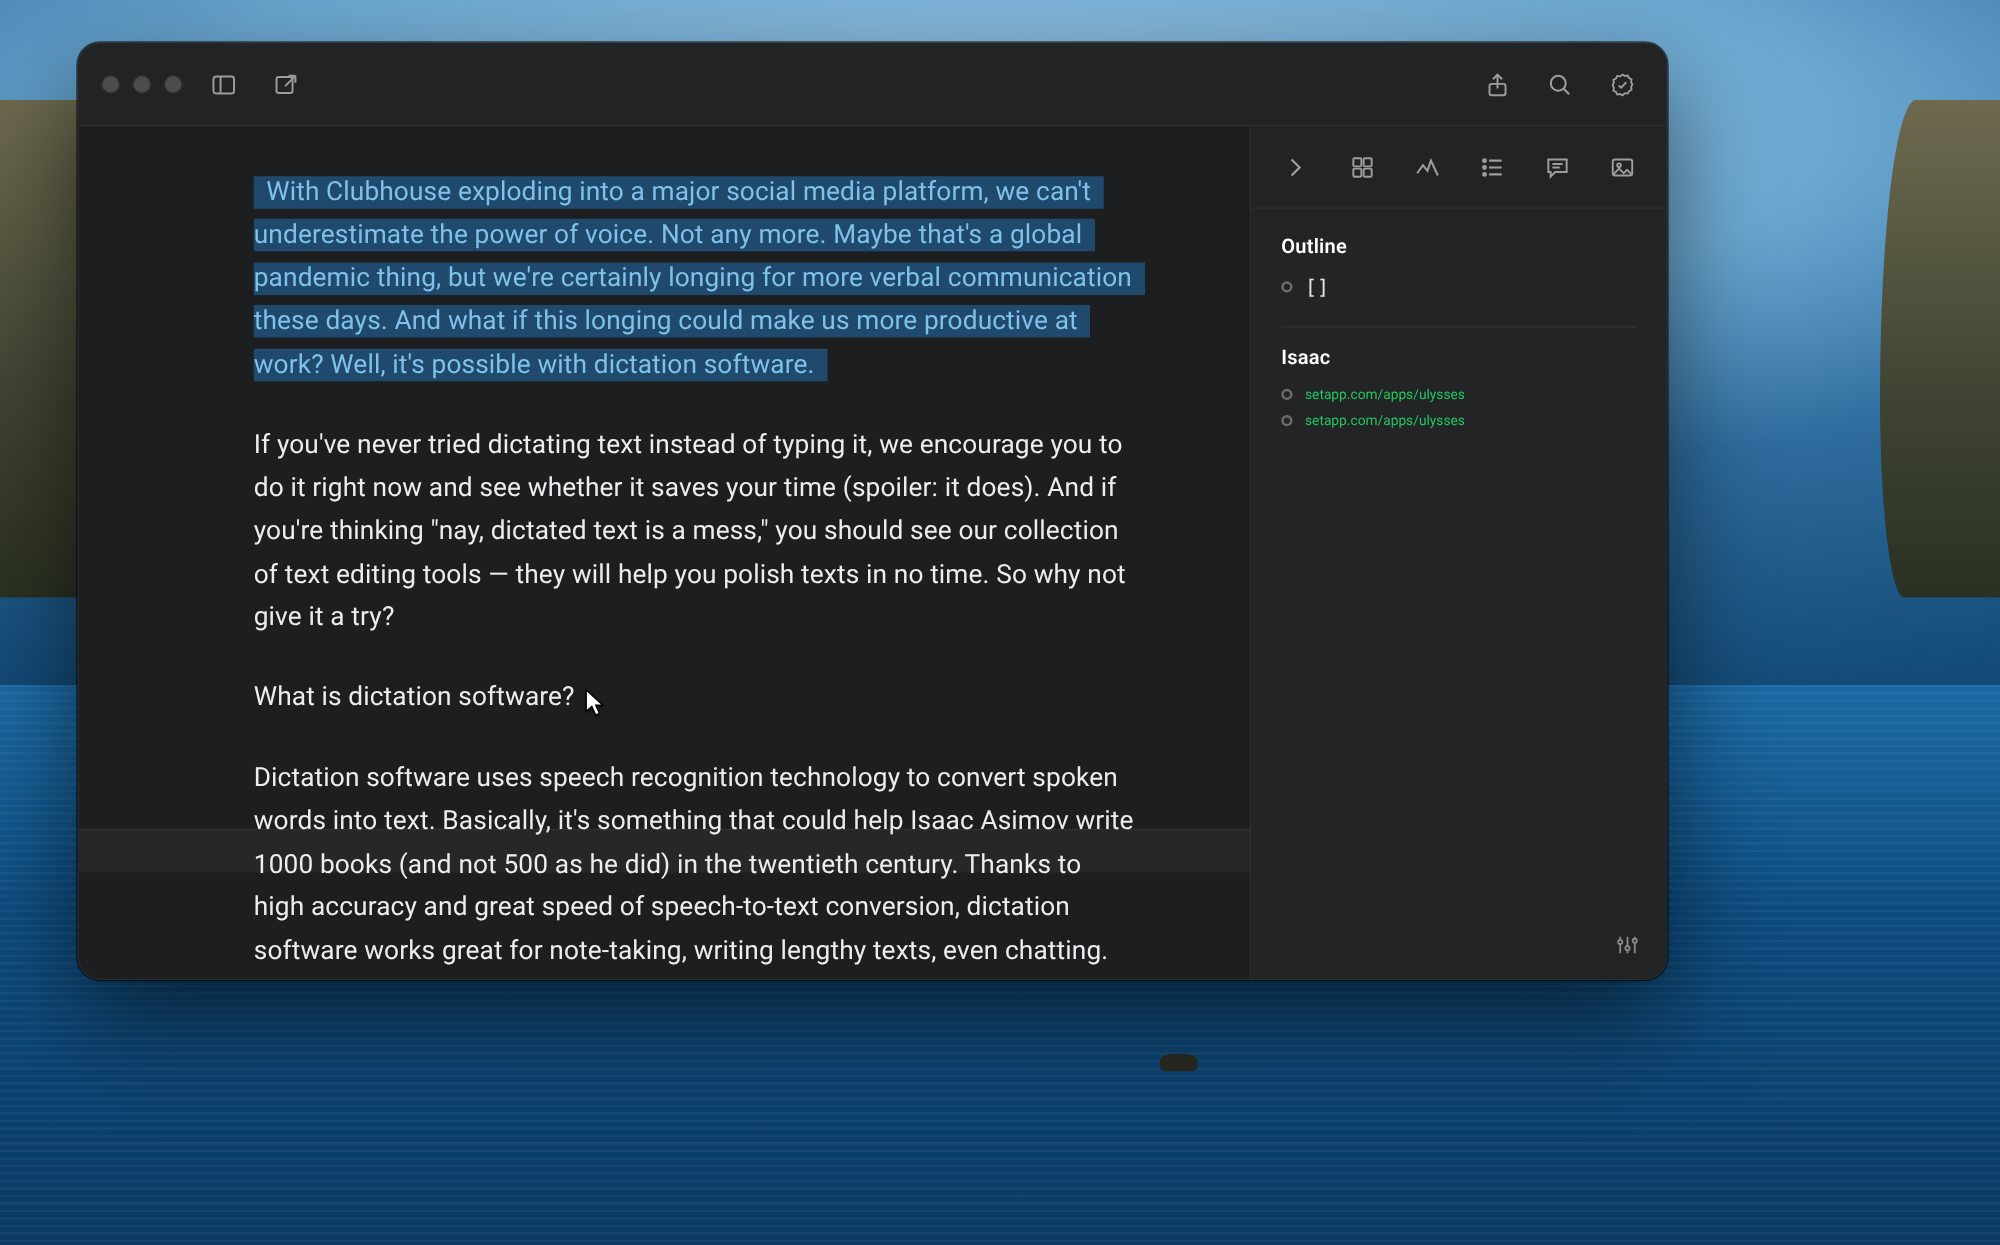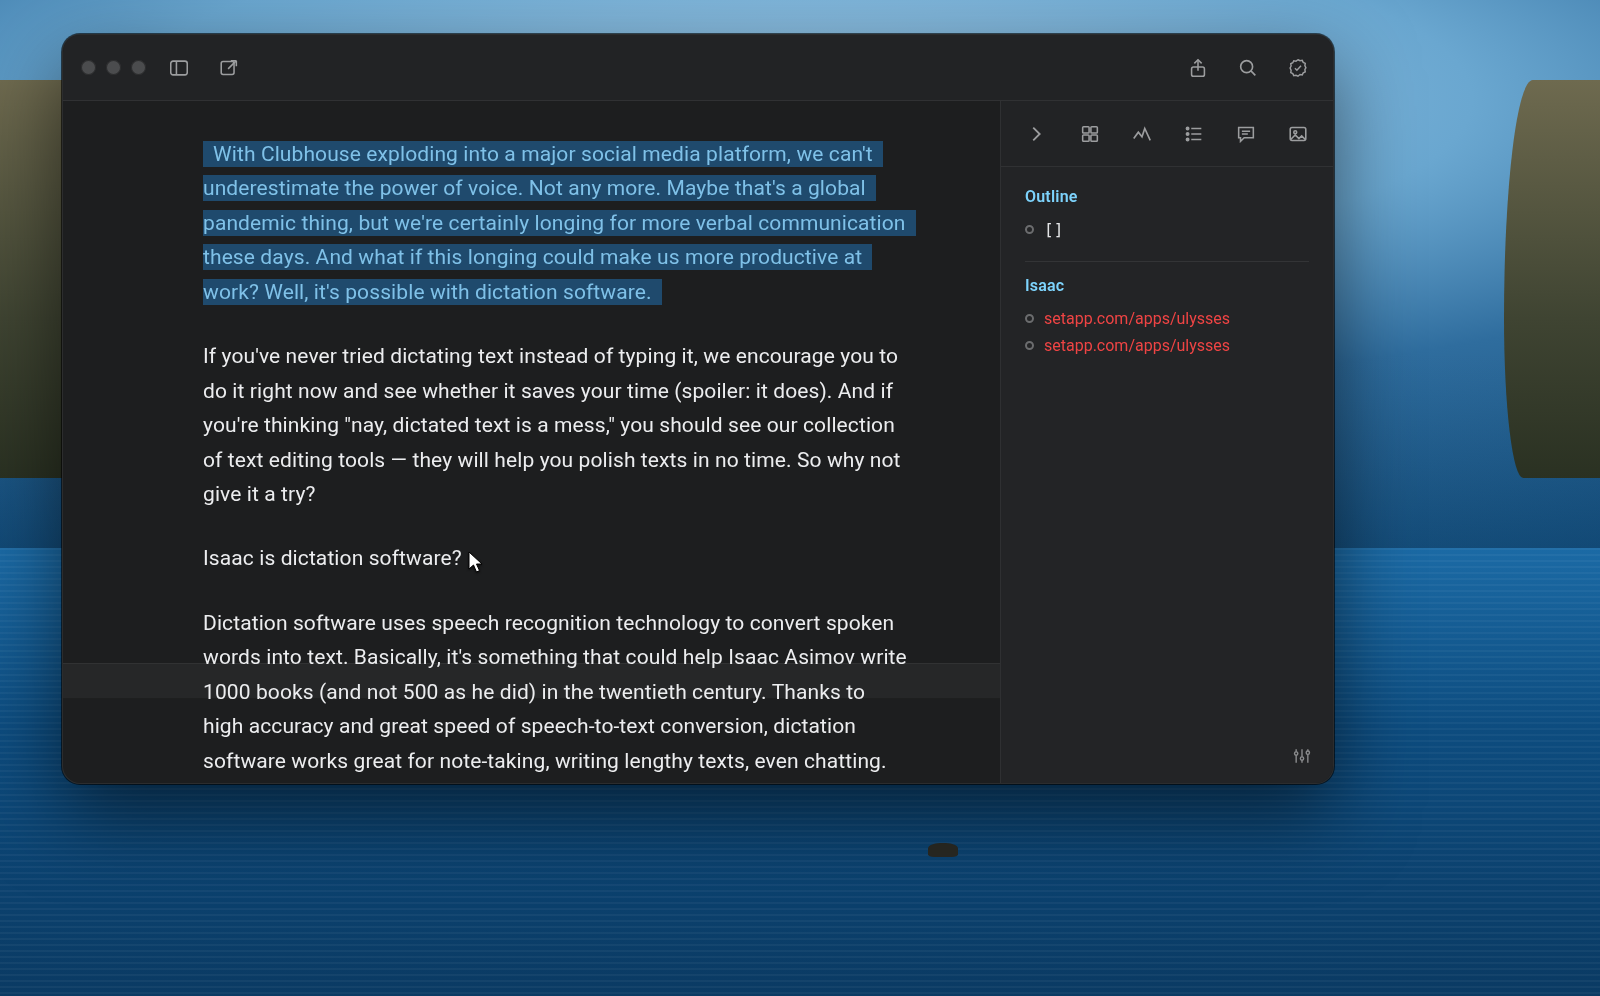--- a/index.html
+++ b/index.html
@@ -60,26 +60,26 @@
   .hl-wrap .hl.last { padding-right:10px; }
   .h3 { color:#ecedef; }
   .line-highlight { position:absolute; left:0; right:0; height:36px; background:rgba(255,255,255,0.045); border-top:1px solid rgba(255,255,255,0.05); border-bottom:1px solid rgba(0,0,0,0.2); pointer-events:none; }
 
   .divider { width:1px; background:#2f3032; }
 
   .inspector { flex:0 0 332px; background:#232426; display:flex; flex-direction:column; position:relative; }
   .insp-toolbar { height:66px; flex:0 0 66px; display:flex; align-items:center; padding:0 22px; gap:26px; border-bottom:1px solid #303133; background:#222325; }
   .insp-toolbar .chev { margin-right:auto; }
   .insp-body { padding: 20px 24px; color:#b7b8ba; font-size:16px; overflow:auto; }
-  .section-title { color:#7dd3fc; font-weight:600; font-size:16px; margin-bottom:10px; letter-spacing:0.2px; }
+  .section-title { color:#ffffff; font-weight:600; font-size:16px; margin-bottom:10px; letter-spacing:0.2px; }
   .outline-row, .link-row { display:flex; align-items:center; gap:10px; padding:4px 0; cursor:pointer; }
   .dot { width:9px; height:9px; border-radius:50%; border:2px solid #6b6c6e; flex:0 0 auto; }
   .outline-text { color:#e4e5e7; font-family: ui-monospace, Menlo, monospace; }
   .hr { height:1px; background:#333436; margin:18px 0 14px; }
-  .link-text { color:#ef4444; font-size:16px; }
+  .link-text { color:#22c55e; font-size:11px; }
   .settings-corner { position:absolute; right:18px; bottom:14px; color:#8a8b8d; }
   .settings-corner svg { width:20px; height:20px; }
 
   .cursor { position:absolute; width:18px; height:24px; pointer-events:none; }
   .cursor svg { width:18px; height:24px; filter: drop-shadow(0 1px 1px rgba(0,0,0,0.6)); }
 </style>
 </head>
 <body>
 
 <div class="desktop">
@@ -140,21 +140,21 @@
     </div>
 
     <div class="body">
 
       <div class="editor-pane">
         <div class="line-highlight" style="top:562px"></div>
         <div class="editor-scroll">
           <div class="editor-content">
             <p class="hl-wrap"><span class="hl first"> </span><span class="hl last">With Clubhouse exploding into a major social media platform, we can't underestimate the power of voice. Not any more. Maybe that's a global pandemic thing, but we're certainly longing for more verbal communication these days. And what if this longing could make us more productive at work? Well, it's possible with dictation software.</span></p>
             <p>If you've never tried dictating text instead of typing it, we encourage you to do it right now and see whether it saves your time (spoiler: it does). And if you're thinking "nay, dictated text is a mess," you should see our collection of text editing tools — they will help you polish texts in no time. So why not give it a try?</p>
-            <p class="h3">Isaac is dictation software?</p>
+            <p class="h3">What is dictation software?</p>
             <p style="margin-bottom:0">Dictation software uses speech recognition technology to convert spoken words into text. Basically, it's something that could help Isaac Asimov write 1000 books (and not 500 as he did) in the twentieth century. Thanks to high accuracy and great speed of speech-to-text conversion, dictation software works great for note-taking, writing lengthy texts, even chatting.</p>
           </div>
         </div>
 
         <div class="cursor" style="left:405px; top:450px">
           <svg viewBox="0 0 18 24">
               <path d="M1 1 L1 18 L5.5 14 L8.5 21 L11.5 19.6 L8.5 13 L14 13 Z" fill="#fff" stroke="#000" stroke-width="1"></path>
             </svg>
         </div>
       </div>

